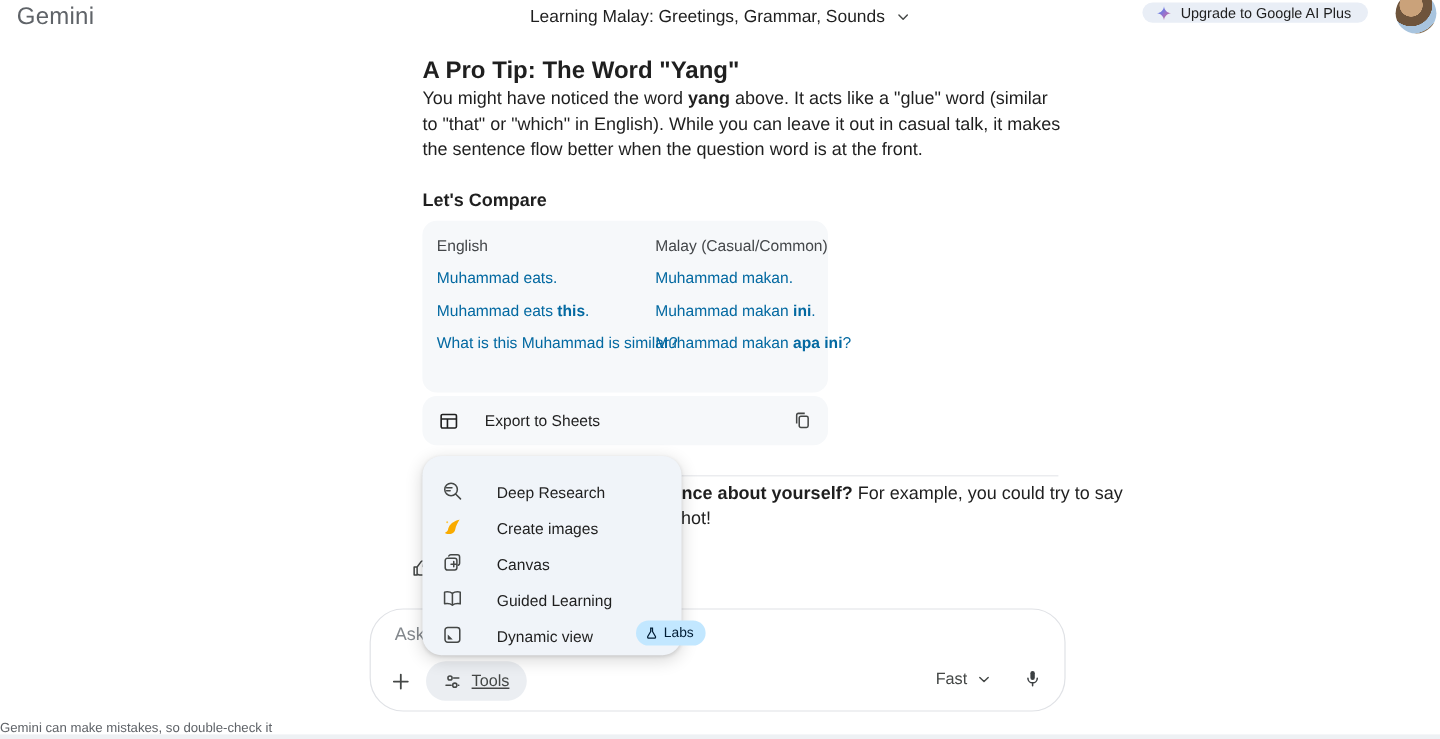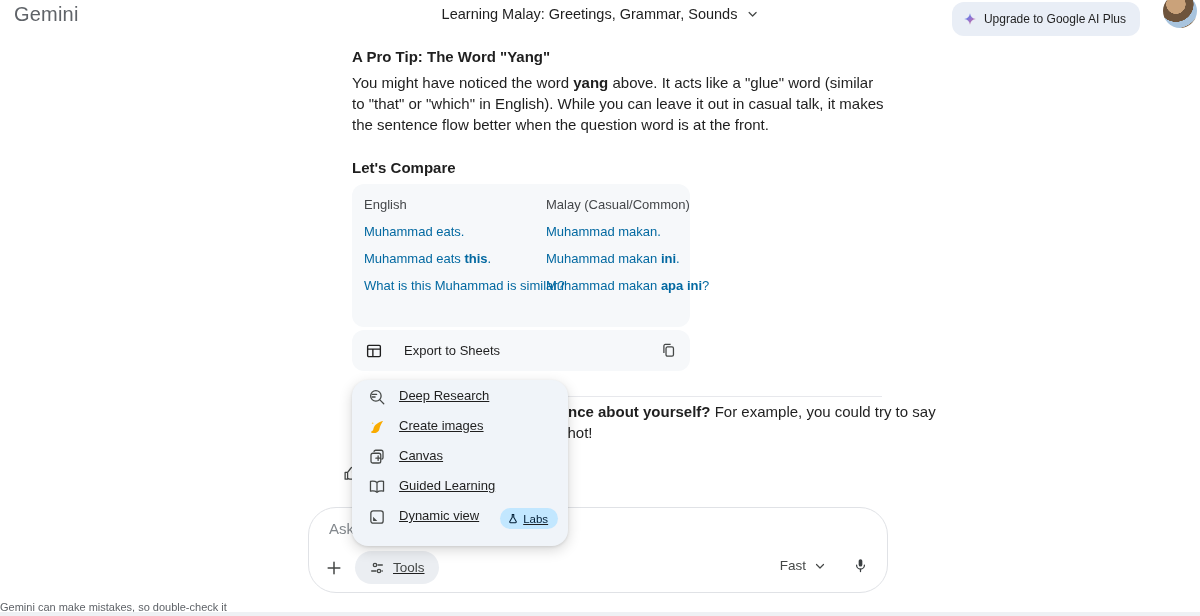--- a/index.html
+++ b/index.html
@@ -10,31 +10,31 @@
   }
   .abs { position:absolute; }
   svg { display:block; }
 
   
   .logo { left:14px; top:3px; font-size:20px; color:#5f6368; letter-spacing:.2px; cursor:pointer; }
   .title-wrap { left:50%; top:6px; transform:translateX(-50%); display:flex; align-items:center; gap:9px; cursor:pointer; }
   .title-text { font-size:14.5px; color:#1f1f1f; white-space:nowrap; }
   .chev { color:#444746; }
   .upgrade-btn {
-    right:60px; top:2px; height:34px; display:flex; align-items:center; gap:7px;
+    right:60px; top:2px; height:17px; display:flex; align-items:center; gap:7px;
     background:#e9eef6; border-radius:12px; padding:0 14px 0 11px; cursor:pointer;
   }
   .upgrade-btn span { font-size:12px; color:#1f1f1f; font-weight:500; white-space:nowrap; }
   .avatar {
     right:3px; top:-6px; width:34px; height:34px; border-radius:50%; cursor:pointer;
     background:radial-gradient(circle at 38% 30%, #caa27a 0 30%, #6e543c 31% 55%, #a8c4de 56% 75%, #8a7358 76%);
   }
 
   
-  .h-protip { left:352px; top:48px; font-size:15px; font-weight:700; }
+  .h-protip { left:352px; top:48px; font-size:20px; font-weight:700; }
   .para { left:352px; top:72px; width:532px; font-size:15px; line-height:21px; color:#1f1f1f; }
   .h-compare { left:352px; top:159px; font-size:15px; font-weight:700; }
   b, .b { font-weight:700; }
 
   .table-block {
     left:352px; top:184px; width:338px; height:143px;
     background:#f6f8fa; border-radius:12px; padding-top:7px;
   }
   .t-row { display:grid; grid-template-columns:182px 1fr; padding:0 12px; height:27px; align-items:center; }
   .t-row .cell { font-size:13px; color:#0369a1; white-space:nowrap; }
@@ -53,21 +53,21 @@
   .occ-line1 { left:568px; top:403px; font-size:15px; white-space:nowrap; }
   .occ-line2 { left:560px; top:424px; font-size:15px; }
   .thumb-icon { left:343px; top:465px; color:#444746; cursor:pointer; }
 
   
   .menu {
     left:352px; top:380px; width:216px; height:166px; z-index:20;
     background:#f0f4f9; border-radius:16px; padding:8px 0;
     box-shadow:0 4px 14px rgba(0,0,0,.16), 0 1px 3px rgba(0,0,0,.1);
   }
-  .menu-item { display:flex; align-items:flex-start; gap:13px; height:30px; padding:0 16px; cursor:pointer;text-decoration:underline; }
+  .menu-item { display:flex; align-items:flex-end; gap:28px; height:30px; padding:0 16px; cursor:pointer; }
   .menu-item .mi-icon { width:18px; height:18px; color:#444746; flex:0 0 18px; }
   .menu-item .mi-label { font-size:13px; color:#1f1f1f; white-space:nowrap; }
   .labs-badge {
     display:inline-flex; align-items:center; gap:4px; margin-left:8px;
     background:#c2e7ff; color:#001d35; border-radius:11px; height:21px; padding:0 10px 0 7px;
     font-size:11.5px; font-weight:500;
   }
 
   
   .composer {

